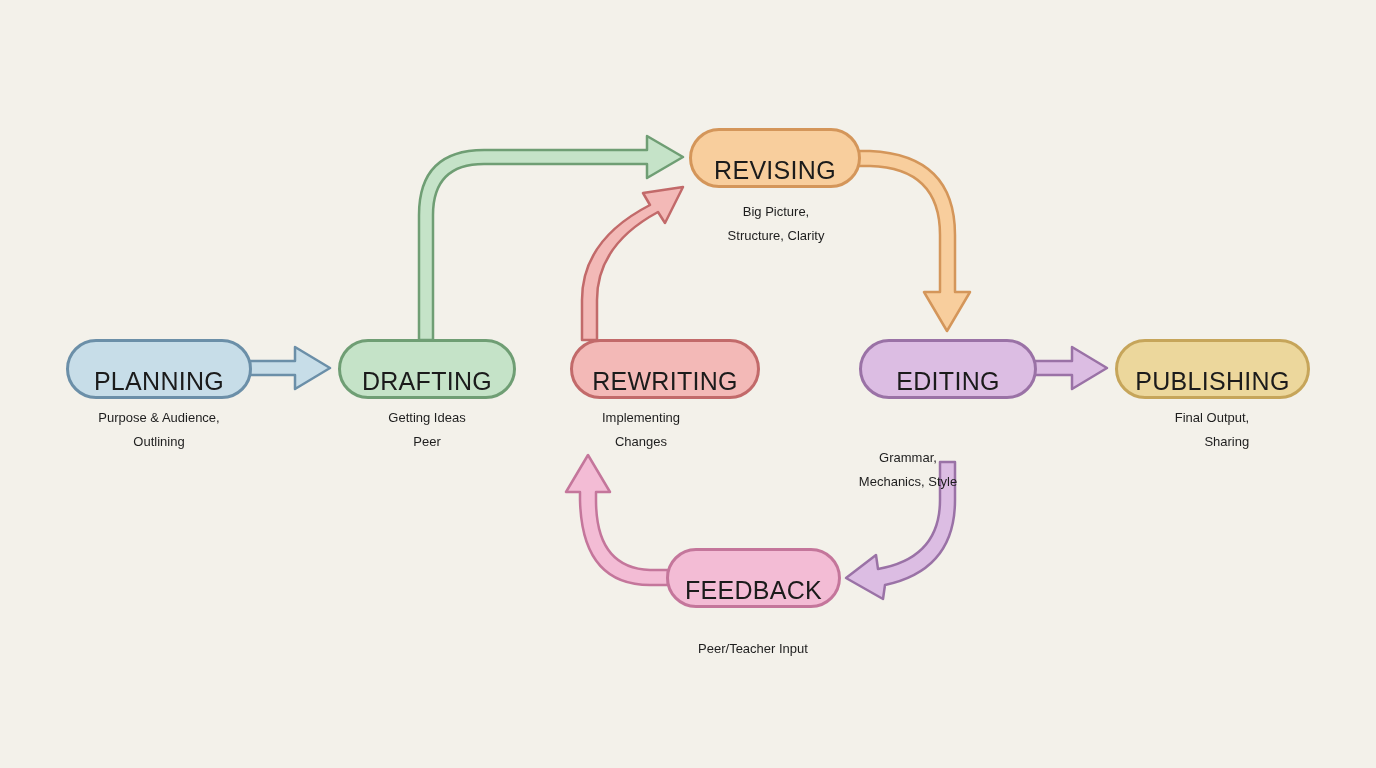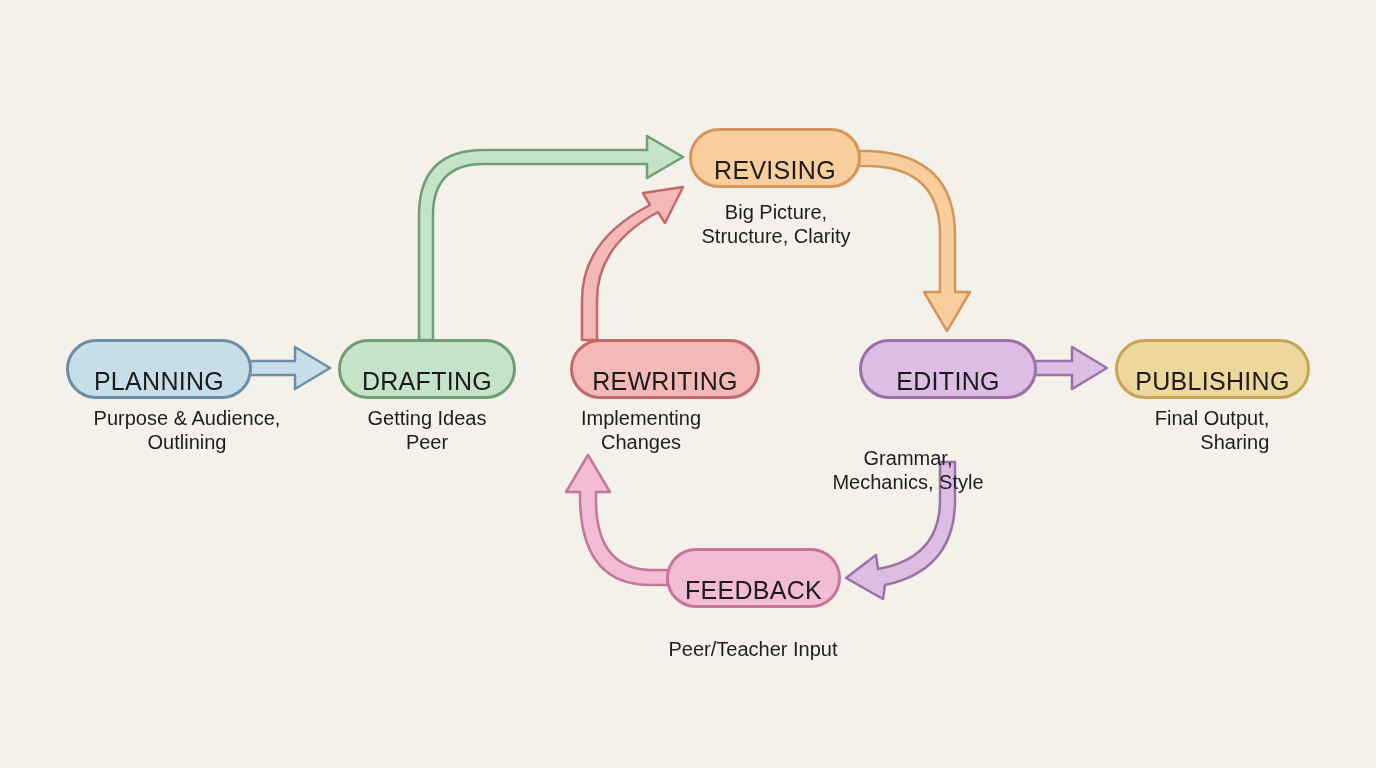--- a/index.html
+++ b/index.html
@@ -2,21 +2,21 @@
 <html><head>
   <meta charset="utf-8">
   <style>
     html, body { margin:0; padding:0; }
     body { width:1376px; height:768px; background:#f3f1ea; position:relative; overflow:hidden;
            font-family:"Liberation Sans", "DejaVu Sans", sans-serif; }
     svg.arrows { position:absolute; left:0; top:0; width:1376px; height:768px; }
     .node { position:absolute; box-sizing:border-box; border-radius:32px; border:3px solid;
             display:flex; align-items:flex-end; justify-content:center; font-size:25px;
             color:#1b1b1b; letter-spacing:0.3px; }
-    .sub { position:absolute; text-align:center; font-size:20px; line-height:24px; color:#1e1e1e;
+    .sub { position:absolute; text-align:center; font-size:13px; line-height:24px; color:#1e1e1e;
            transform:translateX(-50%); white-space:nowrap; }
   </style>
 </head>
 <body>
 
 <svg class="arrows" viewBox="0 0 1376 768">
 
   <g>
     <path d="M250,361 L295,361 L295,347 L330,368 L295,389 L295,375 L250,375 Z" fill="#c7dde8" stroke="#6b8fa8" stroke-width="2.5" stroke-linejoin="round"></path>
   </g>
@@ -42,21 +42,21 @@
   </g>
 
   <g>
     <path d="M668,570 L650,570 Q596,568 596,500 L596,492 L610,492 L588,455 L566,492 L580,492 L580,500 Q582,585 650,585 L668,585 Z" fill="#f3bcd5" stroke="#c4769b" stroke-width="2.5" stroke-linejoin="round"></path>
   </g>
 </svg>
 
 <div class="node" style="left:66px;top:339px;width:186px;height:60px;background:#c7dde8;border-color:#6b8fa8;">
   <span>PLANNING</span>
 </div>
-<div class="sub" style="left:159px;top:406px;margin-left:28px;">
+<div class="sub" style="left:159px;top:406px;">
   <div>Purpose &amp; Audience,</div>
   <div>Outlining</div>
 </div>
 
 <div class="node" style="left:338px;top:339px;width:178px;height:60px;background:#c5e3c8;border-color:#6f9e74;">
   <span>DRAFTING</span>
 </div>
 <div class="sub" style="left:427px;top:406px;">
   <div>Getting Ideas</div>
   <div>Peer</div>

